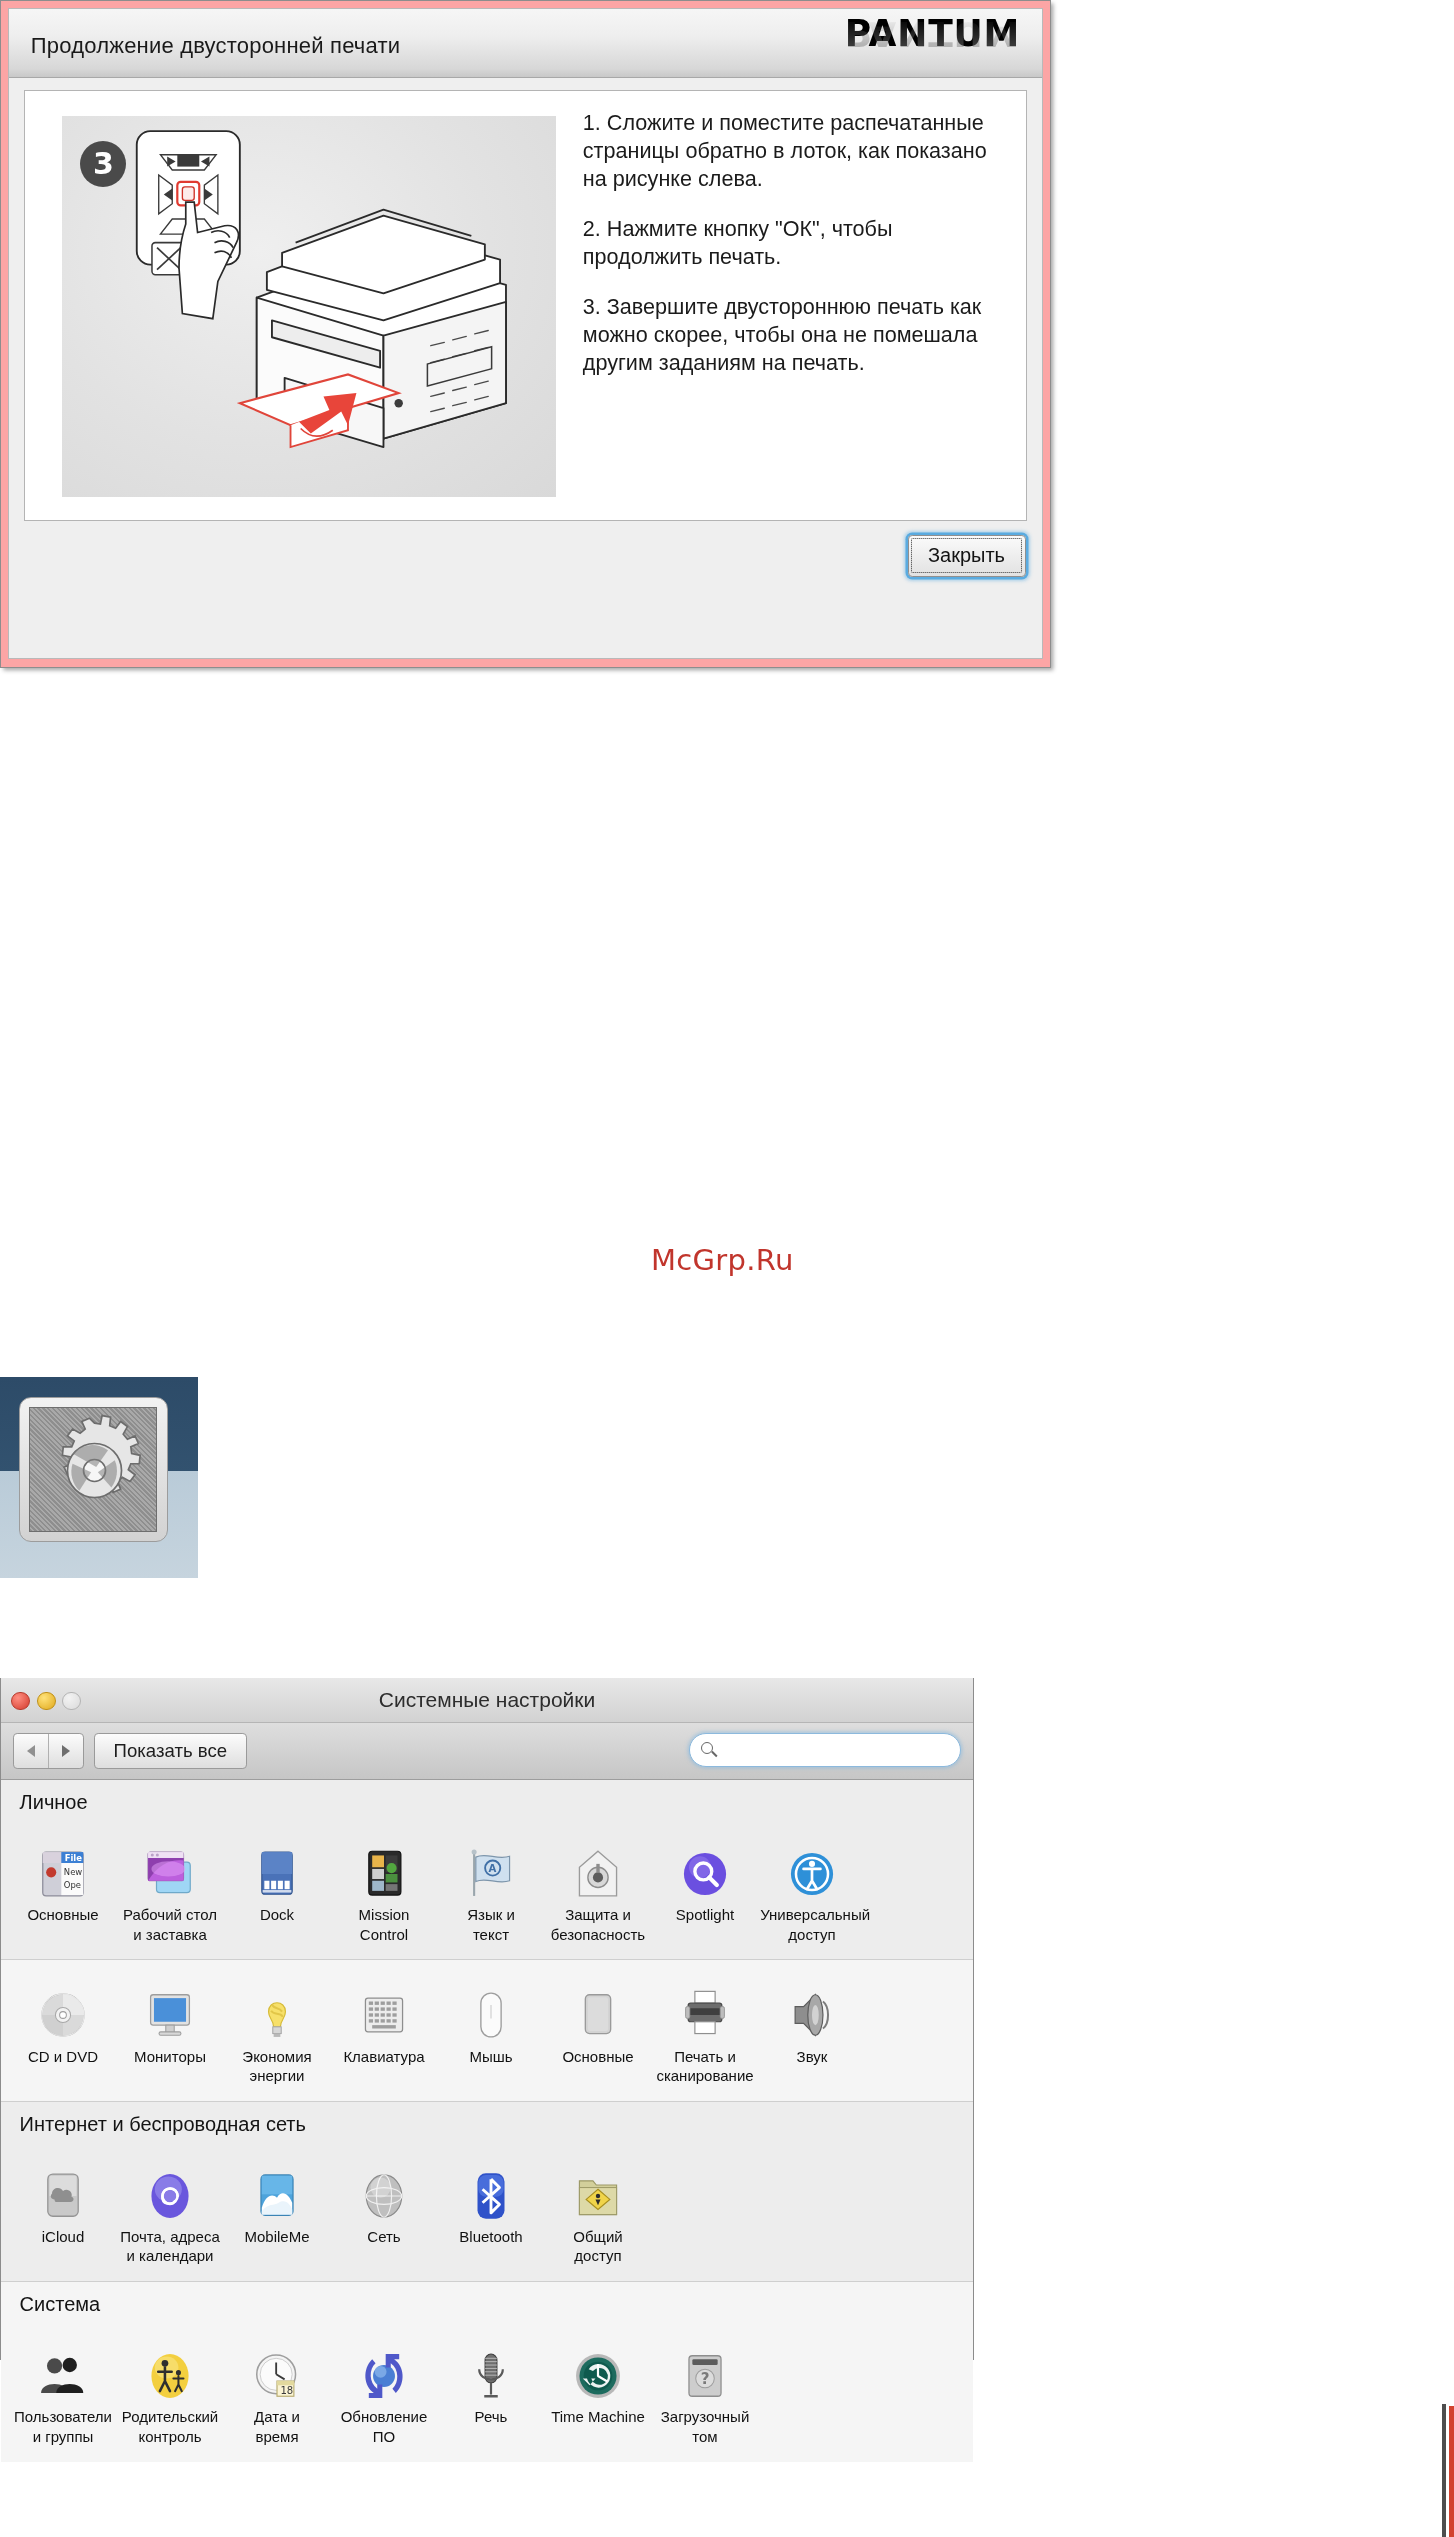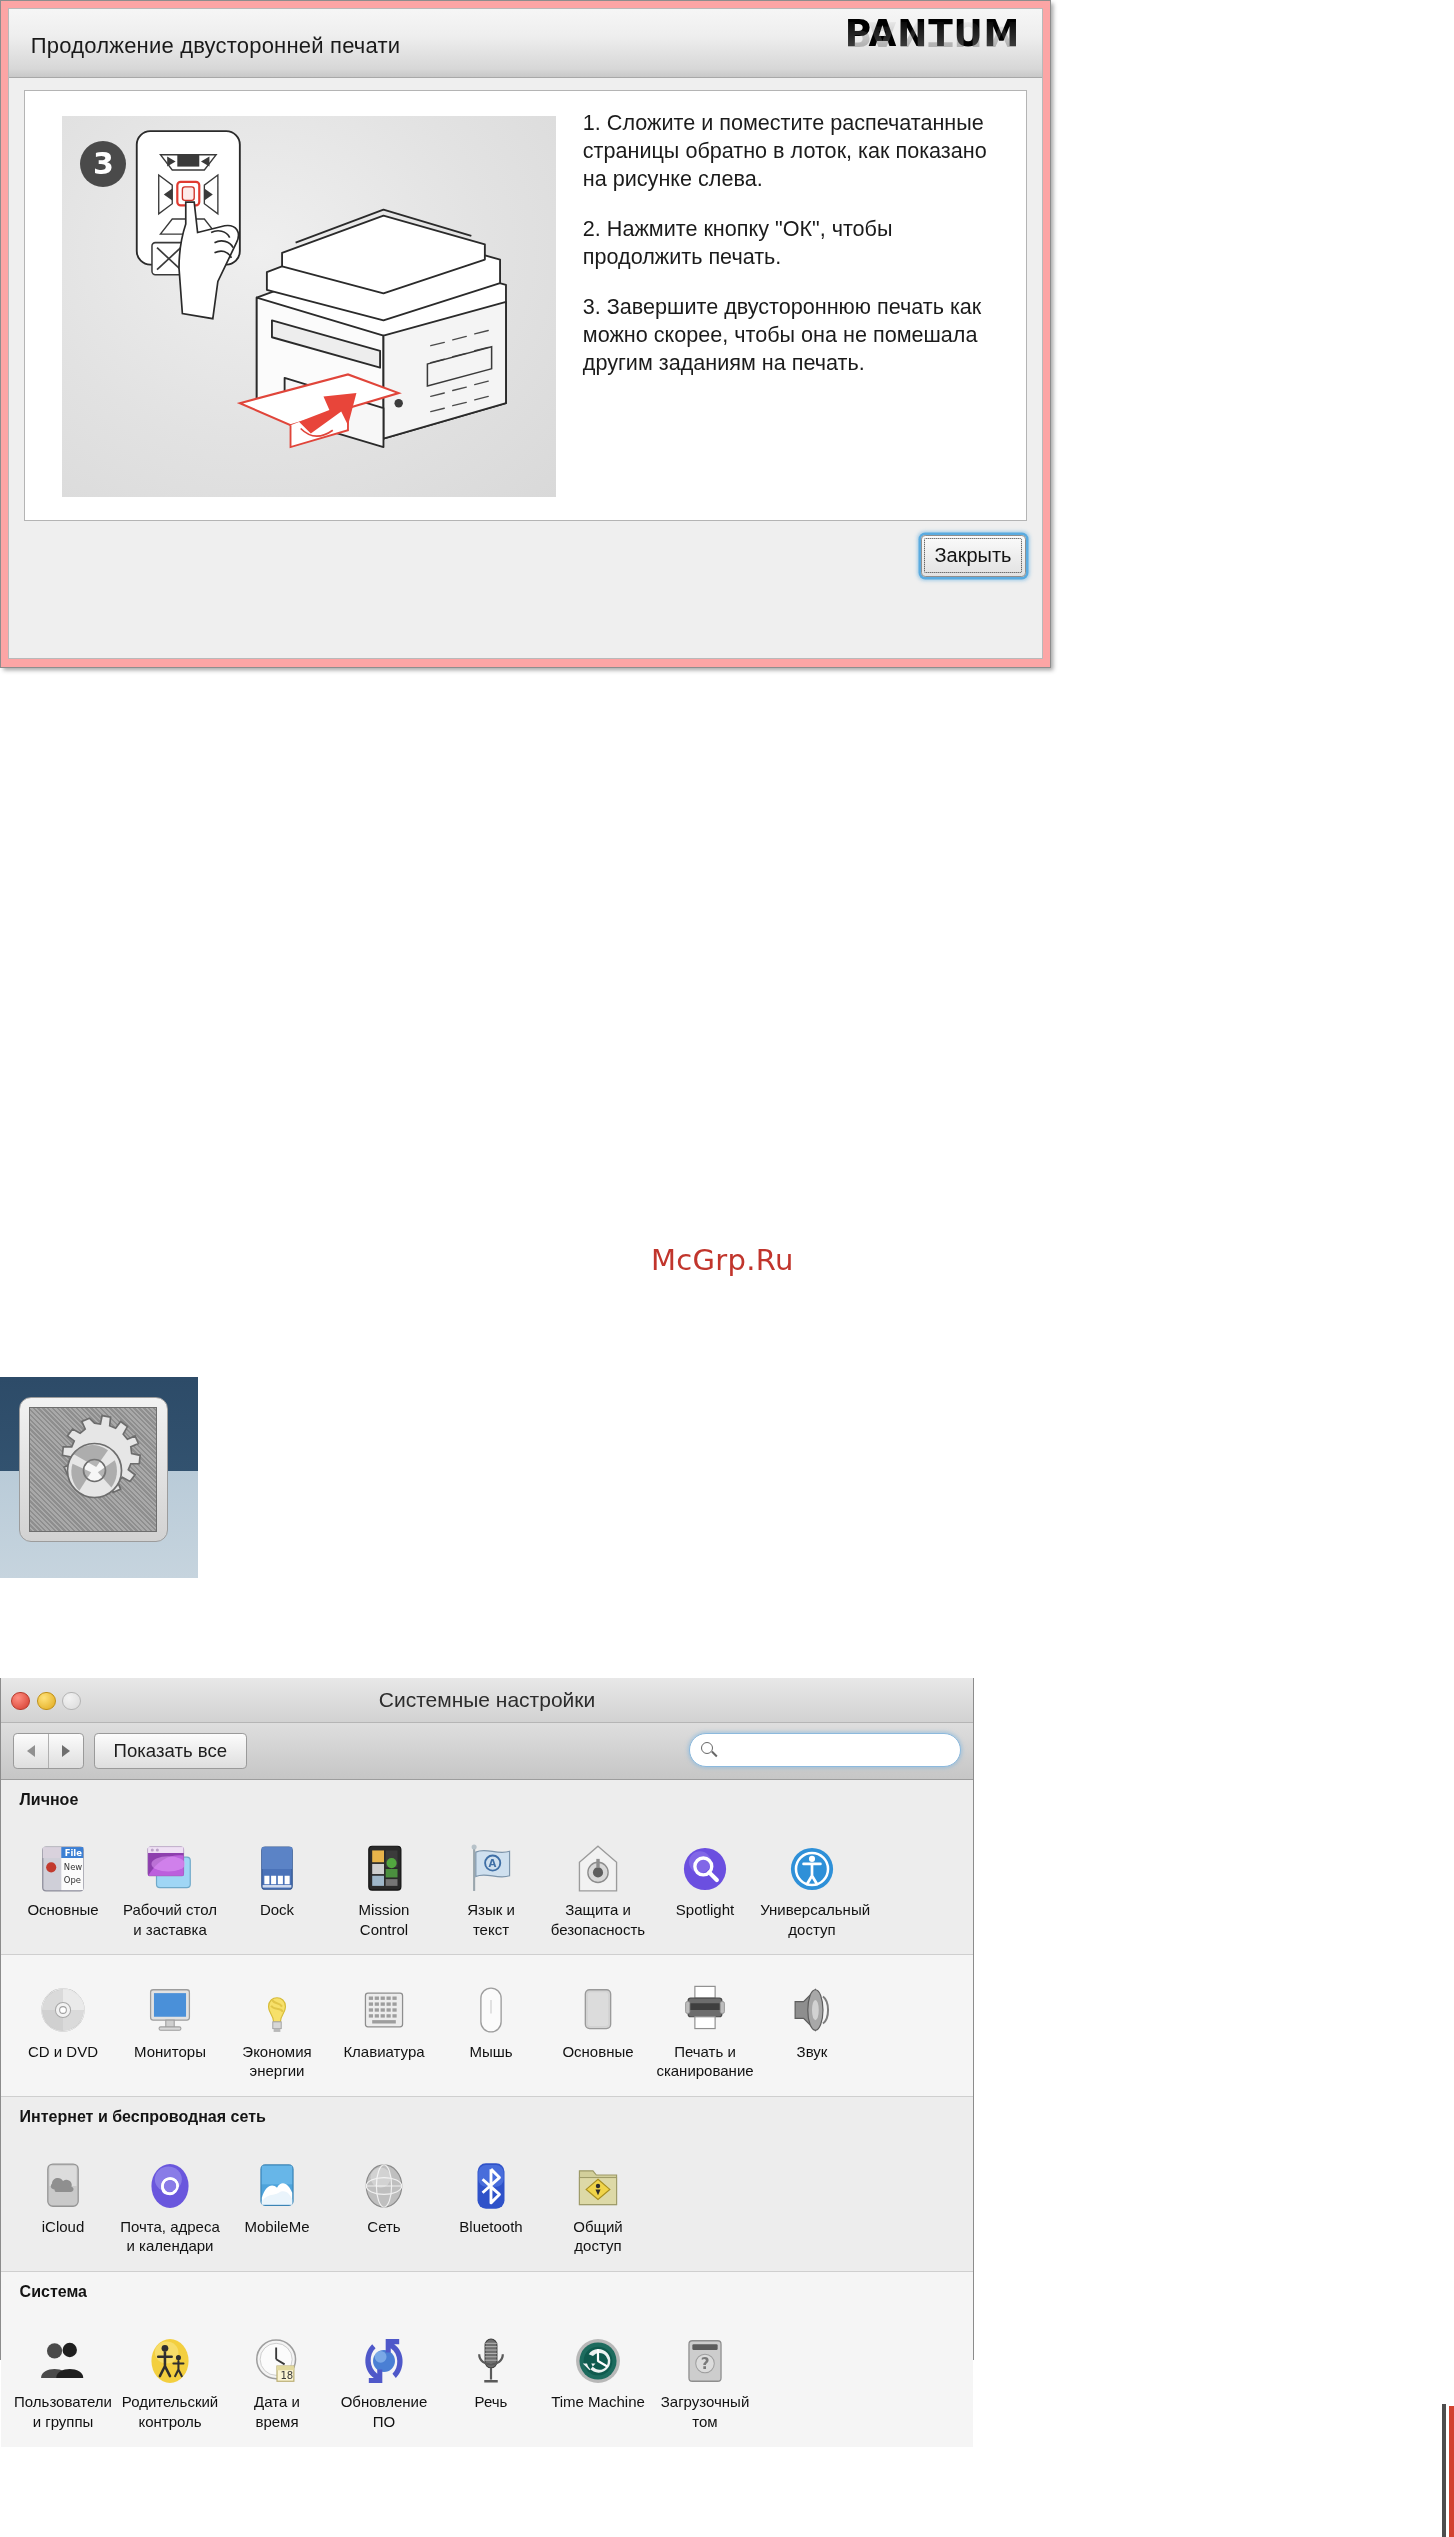--- a/index.html
+++ b/index.html
@@ -145,21 +145,21 @@
     position: absolute;
     left: 15px;
     right: 15px;
     top: 521px;
     height: 59px;
   }
   #close-button {
     position: absolute;
     right: 1.7px;
     top: 5px;
-    width: 105px;
+    width: 118px;
     height: 42px;
     border-radius: 4.2px;
     background: linear-gradient(to bottom, #fbfbfb 0%, #eeeeee 50%, #e2e2e2 100%);
     border: 0.8px solid #8f8f8f;
     box-shadow: 0 0 0 2.5px #5aabe0, 0 0 3.4px 3.4px rgba(90,171,224,0.45);
     box-sizing: border-box;
     display: flex;
     align-items: center;
     justify-content: center;
     cursor: pointer;
@@ -332,22 +332,22 @@
     flex: 1;
     background: transparent;
     padding: 0 8.5px;
   }
 
   .sp-section { position: relative; padding: 0 0 3.4px 0; }
   .sp-section.alt  { background: #ededed; }
   .sp-section.plain{ background: #f5f5f5; }
   .sp-section + .sp-section { border-top: 0.8px solid #cfcfcf; }
   .sp-section-title {
-    font-size: 16px;
-    font-weight: bold;
+    font-size: 20px;
+    font-weight: normal;
     color: #141414;
     padding: 11px 0 5px 18.6px;
   }
   .sp-grid {
     display: flex;
     padding: 0 8.5px 6.8px 8.5px;
   }
   .sp-item {
     width: 107px;
     flex: 0 0 107px;

